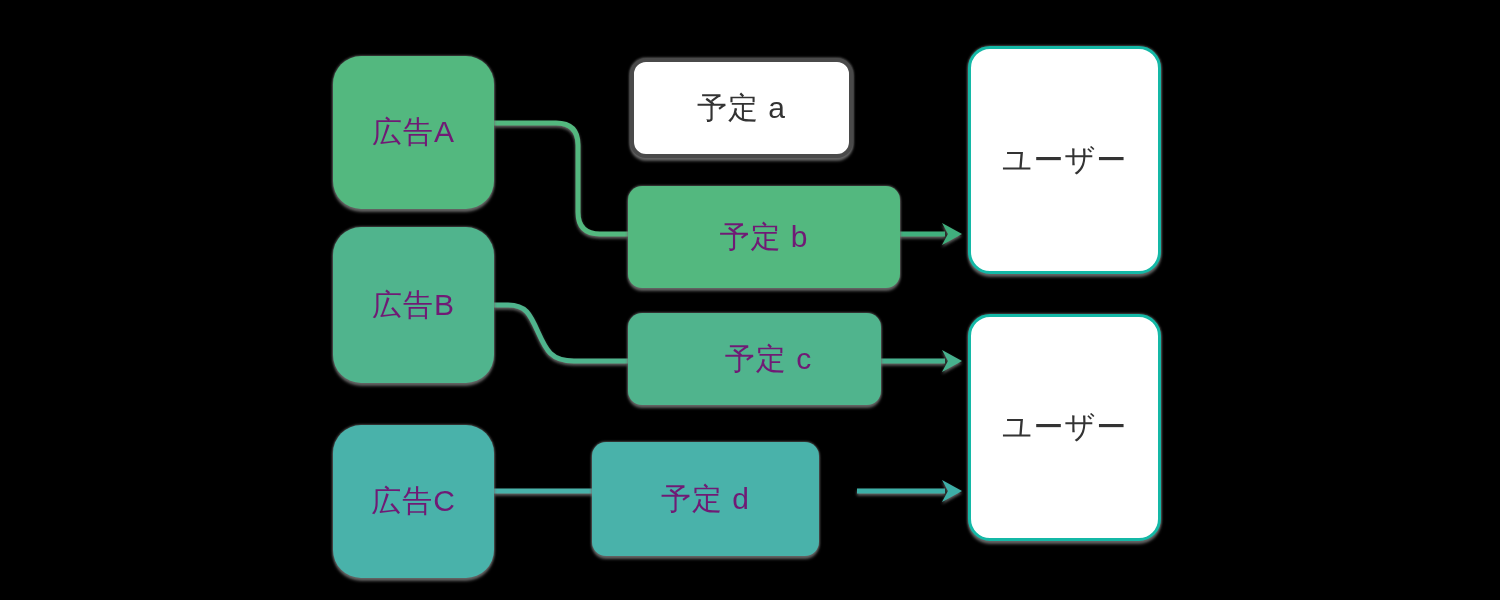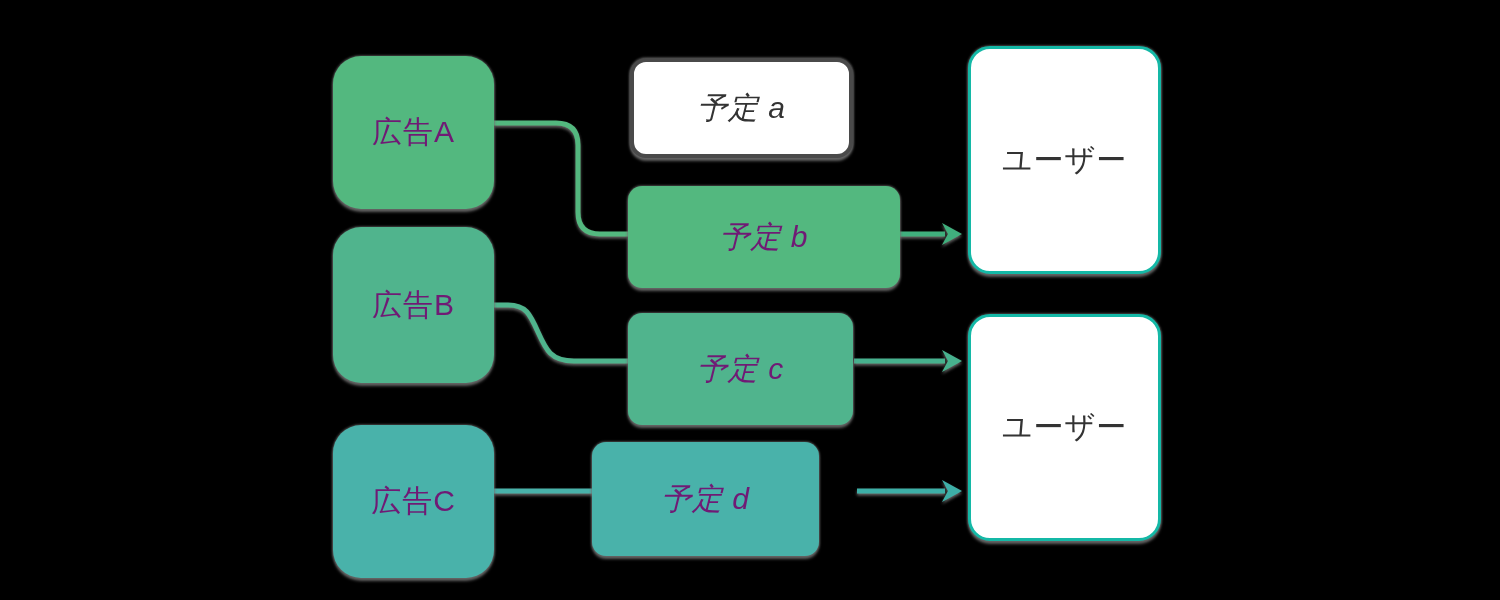--- a/index.html
+++ b/index.html
@@ -10,21 +10,21 @@
     overflow:hidden;
     font-family:"Liberation Sans","DejaVu Sans",sans-serif;
   }
   .canvas{position:absolute;inset:0;}
   .node{
     position:absolute;
     display:flex;align-items:center;justify-content:center;
     box-shadow:0 3px 3px rgba(105,105,105,0.9), 0 0 2px 1px rgba(128,128,128,0.5);
   }
   .ad{border-radius:28px;}
-  .plan{border-radius:14px;font-style:italic;}
+  .plan{border-radius:14px;}
   .plan-white{border:4px solid #4A4A4A;border-radius:16px;}
   .user{border:3px solid #14b8a6;border-radius:22px;font-family:Liberation Serif, serif;}
   .label{
     font-size:30px;
     font-weight:500;
     letter-spacing:1px;
     white-space:nowrap;
   }
   .label-light{color:#701a75;}
   .label-dark{color:#333333;}
@@ -70,21 +70,21 @@
   <div class="node ad" style="left: 333px; top: 397px; width: 161px; height: 153px; background: rgb(73, 178, 170); margin-top: 28px;">
     <span class="label label-light">広告C</span>
   </div>
 
   <div class="node plan plan-white" style="left: 630px; top: 58px; width: 215px; height: 92px; background: rgb(255, 255, 255);">
     <span class="label label-dark">予定 a</span>
   </div>
   <div class="node plan" style="left: 628px; top: 186px; width: 272px; height: 102px; background: rgb(83, 184, 127);">
     <span class="label label-light">予定 b</span>
   </div>
-  <div class="node plan" style="left: 628px; top: 313px; width: 225px; height: 112px; background: rgb(80, 180, 141);">
+  <div class="node plan" style="left: 628px; top: 313px; width: 225px; height: 92px; background: rgb(80, 180, 141); padding-left: 28px;">
     <span class="label label-light">予定 c</span>
   </div>
   <div class="node plan" style="left: 592px; top: 442px; width: 227px; height: 114px; background: rgb(73, 178, 170);">
     <span class="label label-light">予定 d</span>
   </div>
 
   <div class="node user" style="left: 968px; top: 46px; width: 187px; height: 222px; background: rgb(255, 255, 255);">
     <span class="label label-dark">ユーザー</span>
   </div>
   <div class="node user" style="left: 968px; top: 314px; width: 187px; height: 221px; background: rgb(255, 255, 255);">

